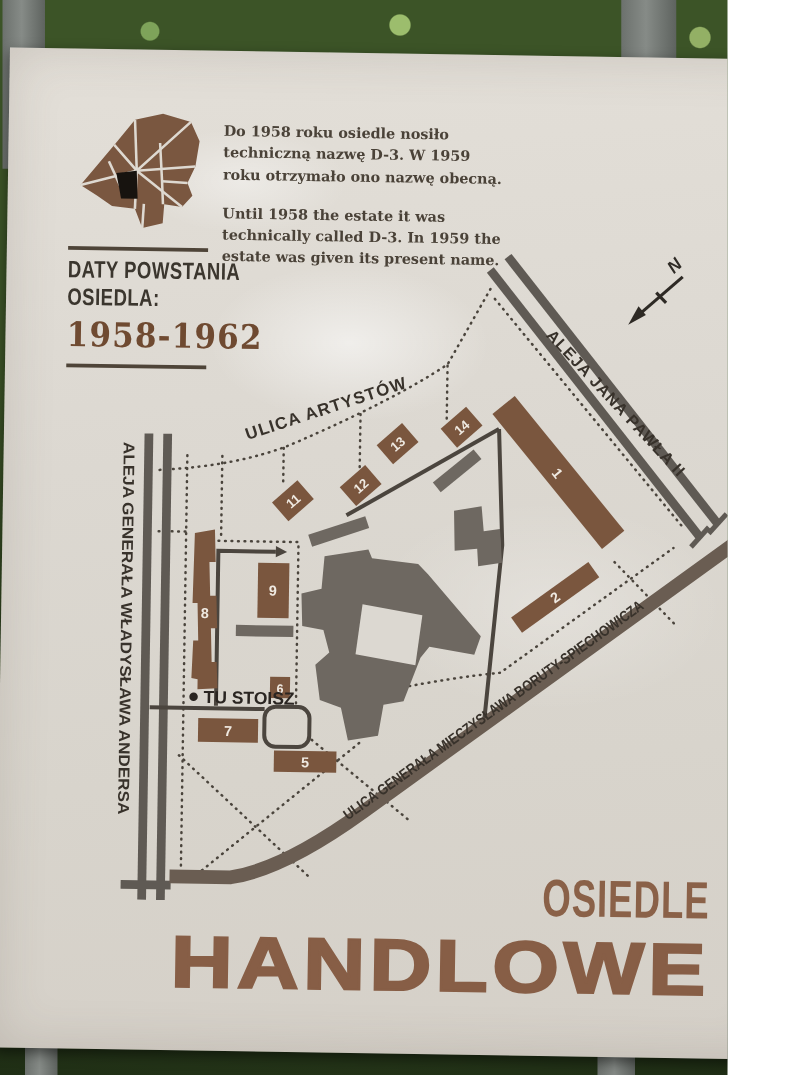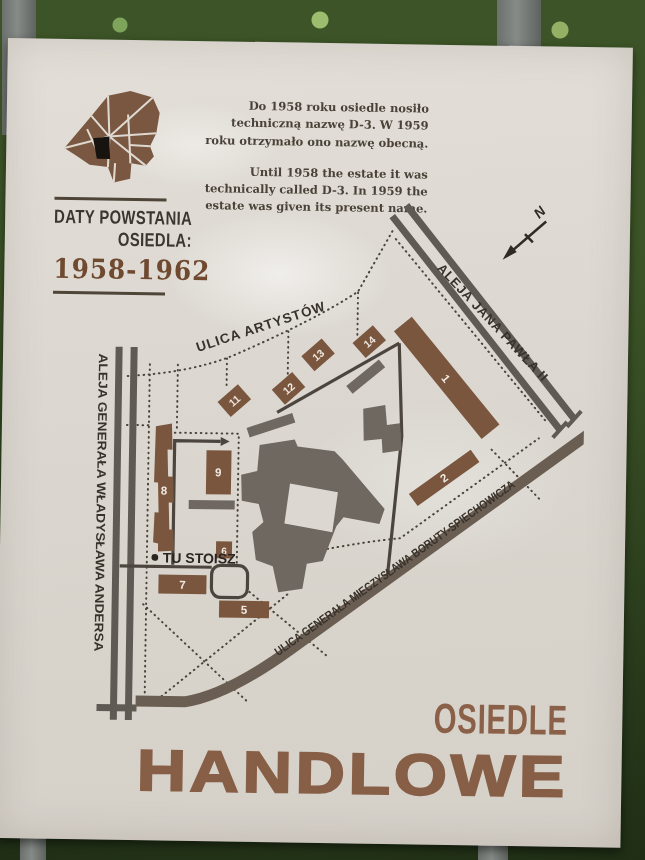--- a/index.html
+++ b/index.html
@@ -1,26 +1,26 @@
 <!DOCTYPE html>
 <html><head>
 <meta charset="utf-8">
 <style>
   html,body{margin:0;padding:0;}
-  .photo{position:relative;width:645px;height:860px;overflow:hidden;
+  .photo{position:relative;width:582px;height:860px;overflow:hidden;
     background:
       radial-gradient(circle 26px at 560px 30px, #93b065 0 8px, transparent 9px),
       radial-gradient(circle 20px at 120px 25px, #7ea35a 0 7px, transparent 8px),
       radial-gradient(circle 18px at 240px 60px, #c7dd96 0 5px, transparent 6px),
       radial-gradient(circle 22px at 320px 20px, #9cbd6d 0 8px, transparent 9px),
       radial-gradient(circle 16px at 430px 70px, #b5d187 0 5px, transparent 6px),
       radial-gradient(circle 30px at 610px 90px, #6e934e 0 10px, transparent 11px),
       radial-gradient(circle 24px at 70px 90px, #87aa5e 0 8px, transparent 9px),
       radial-gradient(circle 900px at 50% 10%, #3c5427 0 40%, #2a3c1c 70%, #1c2a13 100%);
-    font-family:"Liberation Sans", sans-serif;text-align:right;}
+    font-family:"Liberation Sans", sans-serif;}
   .post{position:absolute;background:linear-gradient(90deg,#6c716d,#868b87 45%,#5e635f);}
   .board{position:absolute;left:8px;top:38px;width:625px;height:800px;
     transform:rotate(0.9deg);transform-origin:top left;
     background:
       radial-gradient(ellipse 160px 90px at 44% 29%, rgba(255,255,255,.55), transparent 70%),
       radial-gradient(ellipse 120px 60px at 30% 13%, rgba(255,255,255,.4), transparent 70%),
       radial-gradient(ellipse 200px 120px at 70% 55%, rgba(255,255,255,.25), transparent 70%),
       linear-gradient(175deg,#e3dfd8 0%,#dcd8d1 40%,#d8d4cc 70%,#d5d0c8 100%);
     box-shadow:0 4px 10px rgba(0,0,0,.5), inset 0 0 40px rgba(90,80,65,.18);}
   .logo{position:absolute;left:50px;top:44px;width:112px;height:112px;}

